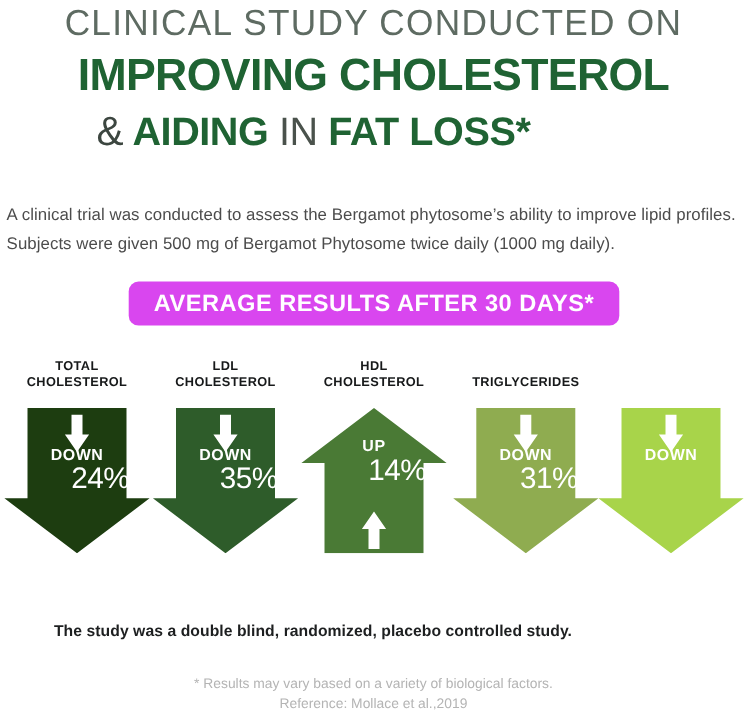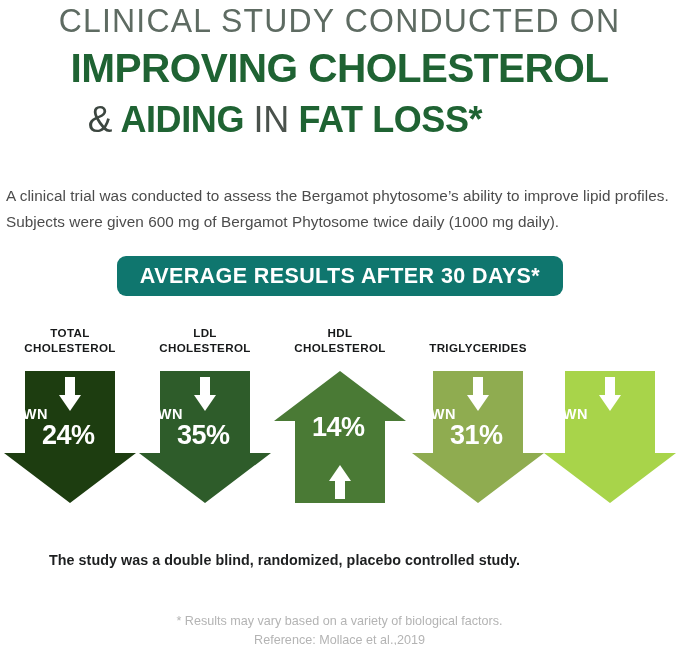--- a/index.html
+++ b/index.html
@@ -79,21 +79,21 @@
     color: #4c4c4c;
     font-weight: 400;
     letter-spacing: 0.05px;
   }
 
   
   .banner {
     position: absolute;
     left: 117px; top: 256px;
     width: 446px; height: 40px;
-    background: #0f766e;
+    background: #d946ef;
     border-radius: 9px;
     display: flex;
     align-items: center;
     justify-content: center;
   }
   .banner-text {
     color: #ffffff;
     font-size: 21.5px;
     font-weight: bold;
     letter-spacing: 0.4px;
@@ -125,43 +125,43 @@
   .arrow-wrap {
     position: absolute;
     left: 0; top: 46px;
     width: 140px; height: 132px;
   }
   .arrow-svg { display: block; }
   .arrow-text {
     position: absolute;
     left: 0;
     width: 140px;
-    text-align: left;
+    text-align: center;
     color: #ffffff;
     pointer-events: none;
   }
   .dir {
     font-size: 14.5px;
     font-weight: bold;
     letter-spacing: 0.5px;
   }
   .pct {
     font-size: 27px;
-    font-weight: bold;
+    font-weight: normal;
     letter-spacing: -0.5px;
     margin-top: -2px;
     padding-left: 42px;
   }
   .down-text { top: 35px; }
   .up-text { top: 27px; }
 
   
   .foot-main {
     position: absolute;
-    left: 0; top: 552px;
+    left: 0; top: 566px;
     width: 569px;
     text-align: center;
     font-size: 14.3px;
     font-weight: bold;
     color: #1d1f20;
     letter-spacing: 0.05px;
   }
   .foot-note {
     position: absolute;
     left: 0; top: 612px;
@@ -182,21 +182,21 @@
 
   <div class="head-main">IMPROVING CHOLESTEROL</div>
 
   <div class="head-sub">
     <span class="amp">&amp;</span>
     <span>AIDING</span>
     <span class="light">IN</span>
     <span>FAT LOSS*</span>
   </div>
 
-  <p class="intro">A clinical trial was conducted to assess the Bergamot phytosome’s ability to improve lipid profiles. Subjects were given 600 mg of Bergamot Phytosome twice daily (1000 mg daily).</p>
+  <p class="intro">A clinical trial was conducted to assess the Bergamot phytosome’s ability to improve lipid profiles. Subjects were given 500 mg of Bergamot Phytosome twice daily (1000 mg daily).</p>
 
   <div class="banner">
     <span class="banner-text">AVERAGE RESULTS AFTER 30 DAYS*</span>
   </div>
 
   <div class="arrows">
       <div class="col" style="left: 0px;">
         <div class="col-label">TOTAL<br><span>CHOLESTEROL</span></div>
         <div class="arrow-wrap">
           <svg class="arrow-svg" width="140" height="132" viewBox="0 0 140 132">

